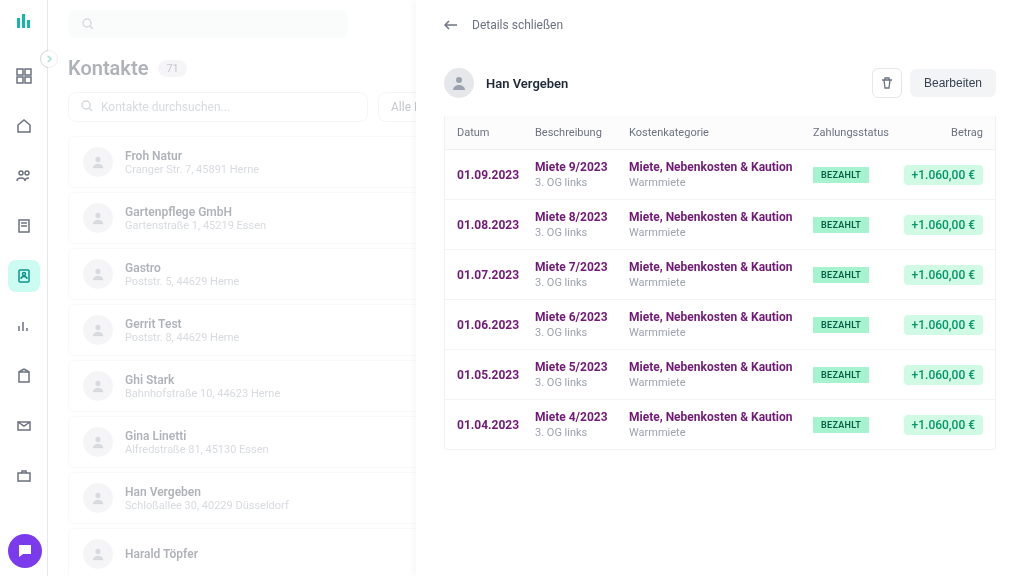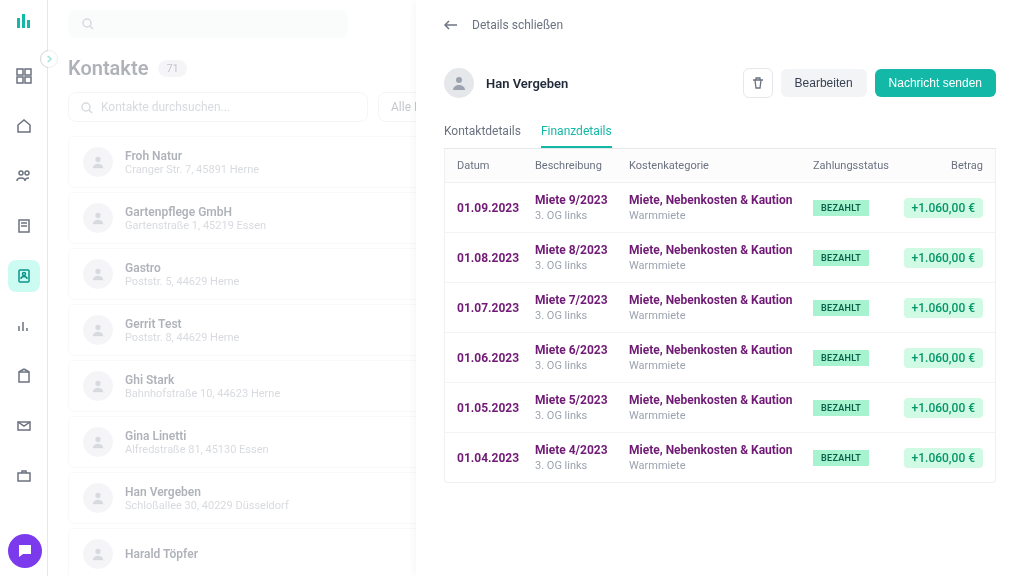--- a/index.html
+++ b/index.html
@@ -10,21 +10,21 @@
     .sidebar .nav-icon { width: 32px; height: 32px; display: flex; align-items: center; justify-content: center; color: #6b7280; border-radius: 8px; cursor: pointer; }
     .sidebar .nav-icon.active { background: #ccfbf1; color: #0d9488; }
     .sidebar-toggle { position: absolute; left: 40px; top: 50px; width: 18px; height: 18px; background: #fff; border: 1px solid #d1d5db; border-radius: 50%; display: flex; align-items: center; justify-content: center; color: #14b8a6; cursor: pointer; z-index: 3; }
 
     .main { position: absolute; left: 48px; top: 0; right: 0; height: 100%; padding: 10px 20px; }
     .search-bar { background: #f3f4f6; border-radius: 8px; padding: 8px 14px; display: flex; align-items: center; gap: 10px; color: #9ca3af; width: 280px; }
     .page-title-row { display: flex; align-items: center; gap: 10px; margin: 18px 0 12px; }
     .page-title { font-size: 20px; font-weight: 600; color: #374151; }
     .count-badge { background: #e5e7eb; border-radius: 10px; padding: 2px 8px; font-size: 11px; color: #6b7280; }
     .filter-row { display: flex; gap: 10px; margin-bottom: 14px; }
-    .contacts-search { flex: 1; max-width: 300px; background: #fff; border: 1px solid #e5e7eb; border-radius: 8px; padding: 7px 12px; display: flex; align-items: flex-end; gap: 8px; color: #9ca3af; }
+    .contacts-search { flex: 1; max-width: 300px; background: #fff; border: 1px solid #e5e7eb; border-radius: 8px; padding: 7px 12px; display: flex; align-items: flex-start; gap: 8px; color: #9ca3af; }
     .filter-btn { background: #fff; border: 1px solid #e5e7eb; border-radius: 8px; padding: 7px 12px; color: #6b7280; }
 
     .contact-list { display: flex; flex-direction: column; }
     .contact-item { display: flex; align-items: center; padding: 10px 14px; border: 1px solid #eef0f2; border-radius: 6px; margin-bottom: 4px; gap: 12px; cursor: pointer; }
     .avatar { width: 30px; height: 30px; border-radius: 50%; background: #e5e7eb; display: flex; align-items: center; justify-content: center; color: #9ca3af; }
     .contact-info { flex: 1; }
     .contact-name { font-weight: 600; font-size: 12px; color: #374151; }
     .contact-addr { font-size: 11px; color: #9ca3af; }
     .contact-extra { display: flex; flex-direction: column; align-items: flex-start; gap: 2px; min-width: 120px; color: #6b7280; font-size: 11px; }
     .extra-line { display: flex; align-items: center; gap: 6px; }
@@ -392,28 +392,23 @@
       </div>
       <div class="detail-name">Han Vergeben</div>
     </div>
     <div class="detail-actions">
       <div class="icon-btn">
         <svg width="14" height="14" viewBox="0 0 14 14" fill="none" stroke="currentColor" stroke-width="1.3">
             <path d="M2 4h10M5 4V2h4v2M4 4l1 8h4l1-8"></path>
           </svg>
       </div>
       <button class="btn-secondary">Bearbeiten</button>
-      <button class="btn-primary">Nachricht senden</button>
     </div>
   </div>
 
-  <div class="tabs">
-    <div class="tab">Kontaktdetails</div>
-    <div class="tab active">Finanzdetails</div>
-  </div>
 
   <div class="fin-table">
     <div class="fin-head">
       <div class="col-date">Datum</div>
       <div class="col-desc">Beschreibung</div>
       <div class="col-cat">Kostenkategorie</div>
       <div class="col-status">Zahlungsstatus</div>
       <div class="col-amount">Betrag</div>
     </div>
     <div id="fin-rows">

